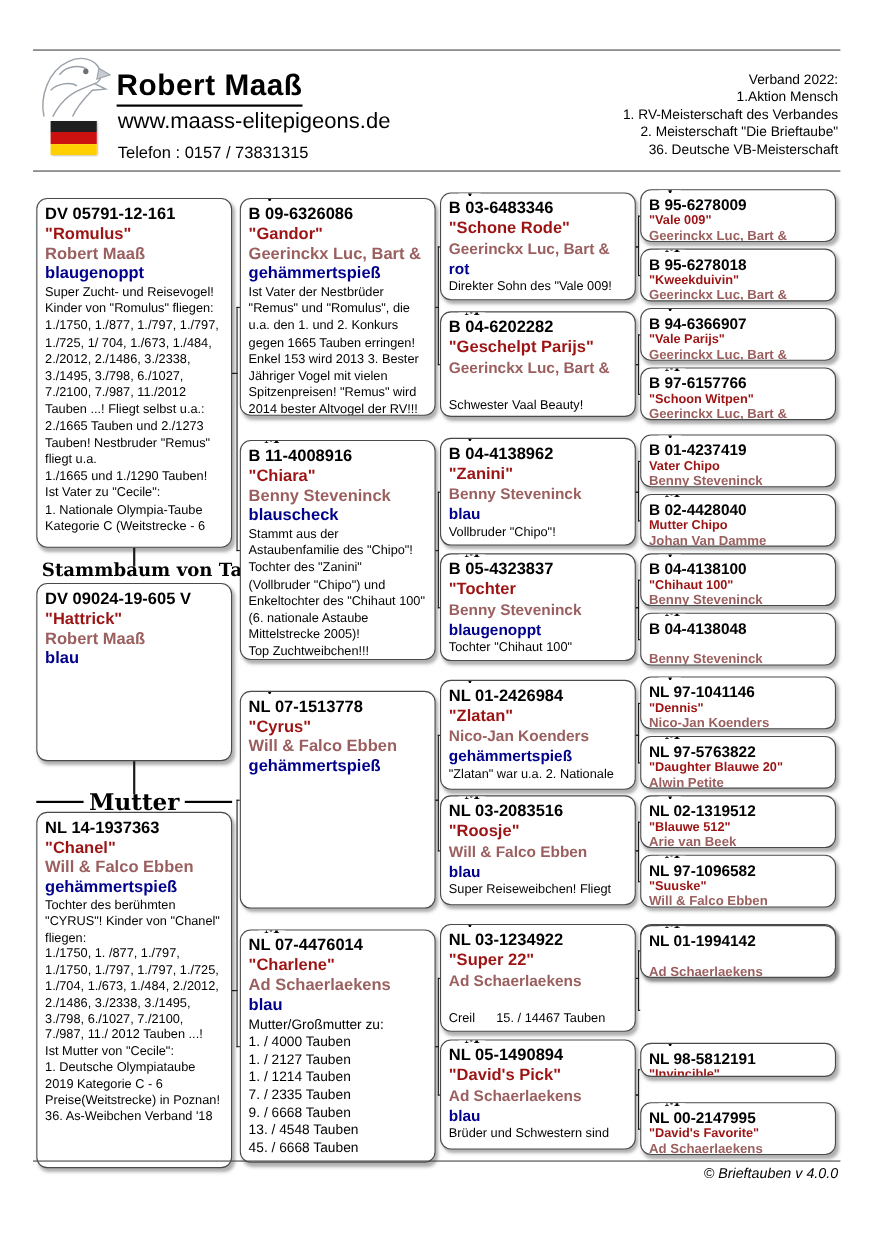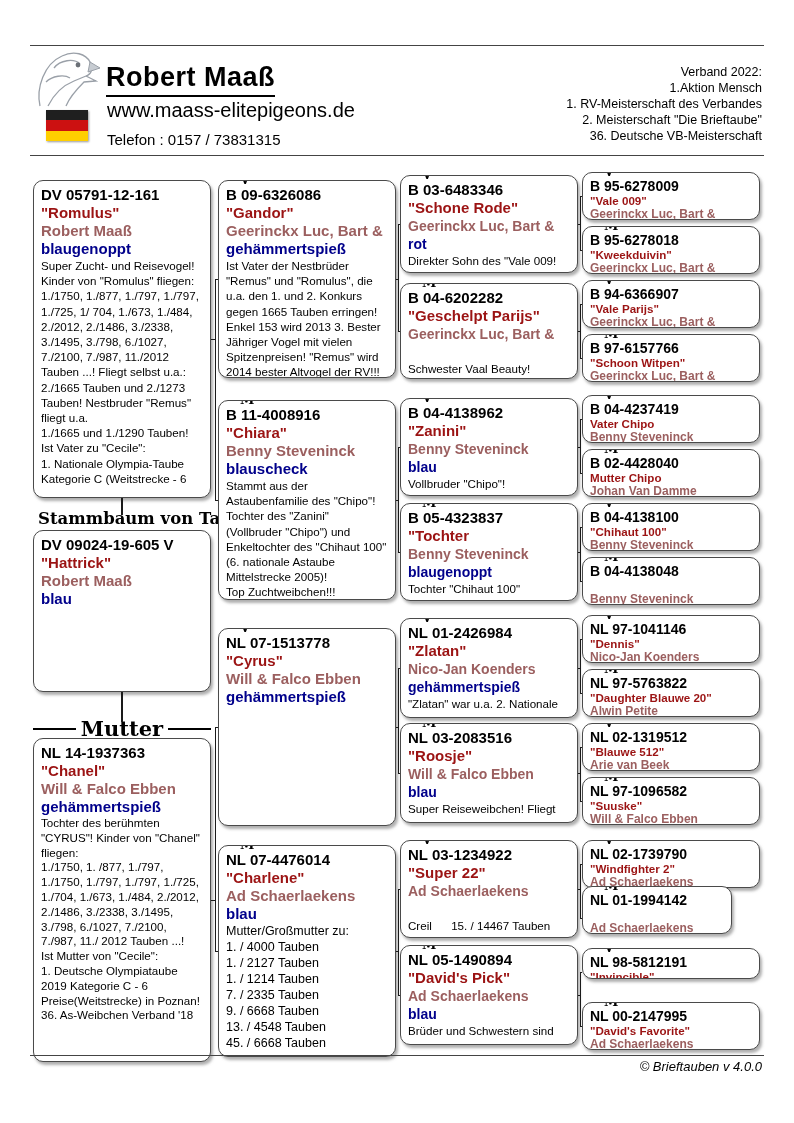--- a/index.html
+++ b/index.html
@@ -237,21 +237,21 @@
     <div class="owner">Geerinckx Luc, Bart &amp; Jurgen</div>
   </div>
   <div class="pbox sm" id="g4-3" style="left:582px;top:334px;width:178px;height:48px">
     <span class="vm">M</span>
     <div class="ring">B 97-6157766</div>
     <div class="pname">"Schoon Witpen"</div>
     <div class="owner">Geerinckx Luc, Bart &amp;</div>
   </div>
   <div class="pbox sm" id="g4-4" style="left:582px;top:395px;width:178px;height:48px">
     <span class="vm">V</span>
-    <div class="ring">B 04-4237419</div>
+    <div class="ring">B 01-4237419</div>
     <div class="pname">Vater Chipo</div>
     <div class="owner">Benny Steveninck</div>
   </div>
   <div class="pbox sm" id="g4-5" style="left:582px;top:449px;width:178px;height:48px">
     <span class="vm">M</span>
     <div class="ring">B 02-4428040</div>
     <div class="pname">Mutter Chipo</div>
     <div class="owner">Johan Van Damme</div>
   </div>
   <div class="pbox sm" id="g4-6" style="left:582px;top:503px;width:178px;height:48px">
@@ -289,21 +289,21 @@
     <div class="ring">NL 97-1096582</div>
     <div class="pname">"Suuske"</div>
     <div class="owner">Will &amp; Falco Ebben</div>
   </div>
   <div class="pbox sm" id="g4-12" style="left:582px;top:840px;width:178px;height:48px">
     <span class="vm">V</span>
     <div class="ring">NL 02-1739790</div>
     <div class="pname">"Windfighter 2"</div>
     <div class="owner">Ad Schaerlaekens</div>
   </div>
-  <div class="pbox sm" id="g4-13" style="left:582px;top:886px;width:150px;height:48px">
+  <div class="pbox sm" id="g4-13" style="left:582px;top:841px;width:178px;height:48px">
     <span class="vm">M</span>
     <div class="ring">NL 01-1994142</div>
     <div class="pname"></div>
     <div class="owner">Ad Schaerlaekens</div>
   </div>
   <div class="pbox sm" id="g4-14" style="left:582px;top:948px;width:178px;height:31px">
     <span class="vm">V</span>
     <div class="ring">NL 98-5812191</div>
     <div class="pname">"Invincible"</div>
     <div class="owner">Ad Schaerlaekens</div>

